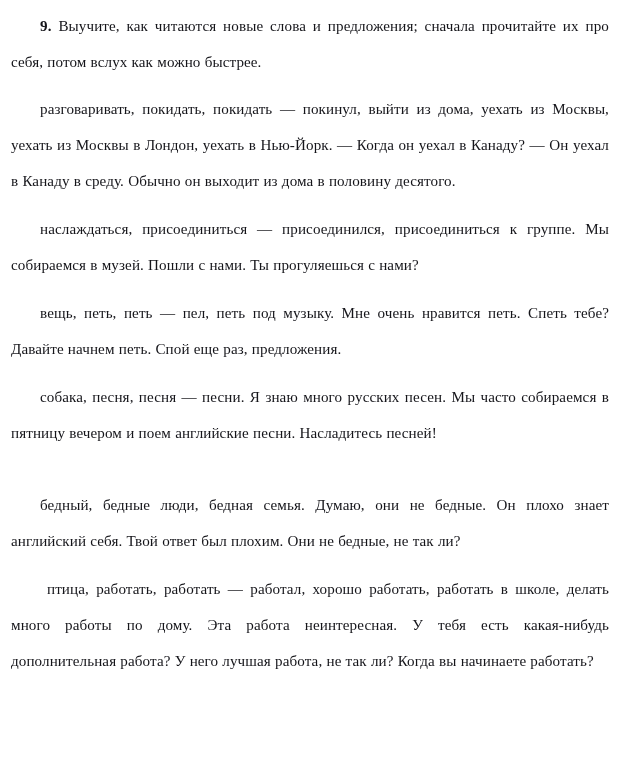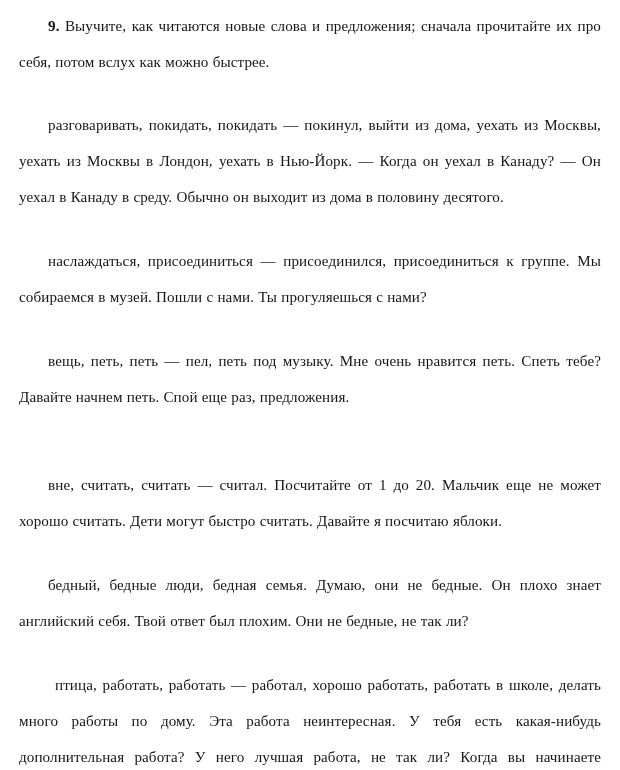--- a/index.html
+++ b/index.html
@@ -27,21 +27,21 @@
 
   #content {
     position: absolute;
     left: 11px;
     top: 0px;
     width: 598px;
   }
 
   
   .para {
-    margin: 8px;
+    margin: 0;
     padding: 0;
     text-align: justify;
     text-justify: inter-word;
     font-size: 15.1px;
     line-height: 36px;
     letter-spacing: 0.1px;
     word-spacing: 0.3px;
     color: #15151a;
     -webkit-font-smoothing: antialiased;
   }
@@ -86,27 +86,27 @@
     <div class="gap-md"></div>
 
     <p class="para body">наслаждаться, присоединиться — присоединился, присоединиться к группе. Мы собираемся в музей. Пошли с нами. Ты прогуляешься с нами?</p>
 
     <div class="gap-md"></div>
 
     <p class="para body">вещь, петь, петь — пел, петь под музыку. Мне очень нравится петь. Спеть тебе? Давайте начнем петь. Спой еще раз, предложения.</p>
 
     <div class="gap-md"></div>
 
+    <p class="para body">собака, песня, песня — песни. Я знаю много русских песен. Мы часто собираемся в пятницу вечером и поем английские песни. Насладитесь песней!</p>
 
     <div class="gap-md"></div>
 
 
     <div class="gap-md"></div>
 
-    <p class="para body">вне, считать, считать — считал. Посчитайте от 1 до 20. Мальчик еще не может хорошо считать. Дети могут быстро считать. Давайте я посчитаю яблоки.</p>
 
     <div class="gap-md"></div>
 
     <p class="para body">бедный, бедные люди, бедная семья. Думаю, они не бедные. Он плохо знает английский себя. Твой ответ был плохим. Они не бедные, не так ли?</p>
 
     <div class="gap-md"></div>
 
     <p class="para body deep">птица, работать, работать — работал, хорошо работать, работать в школе, делать много работы по дому. Эта работа неинтересная. У тебя есть какая-нибудь дополнительная работа? У него лучшая работа, не так ли? Когда вы начинаете работать?</p>
 
   </div>

